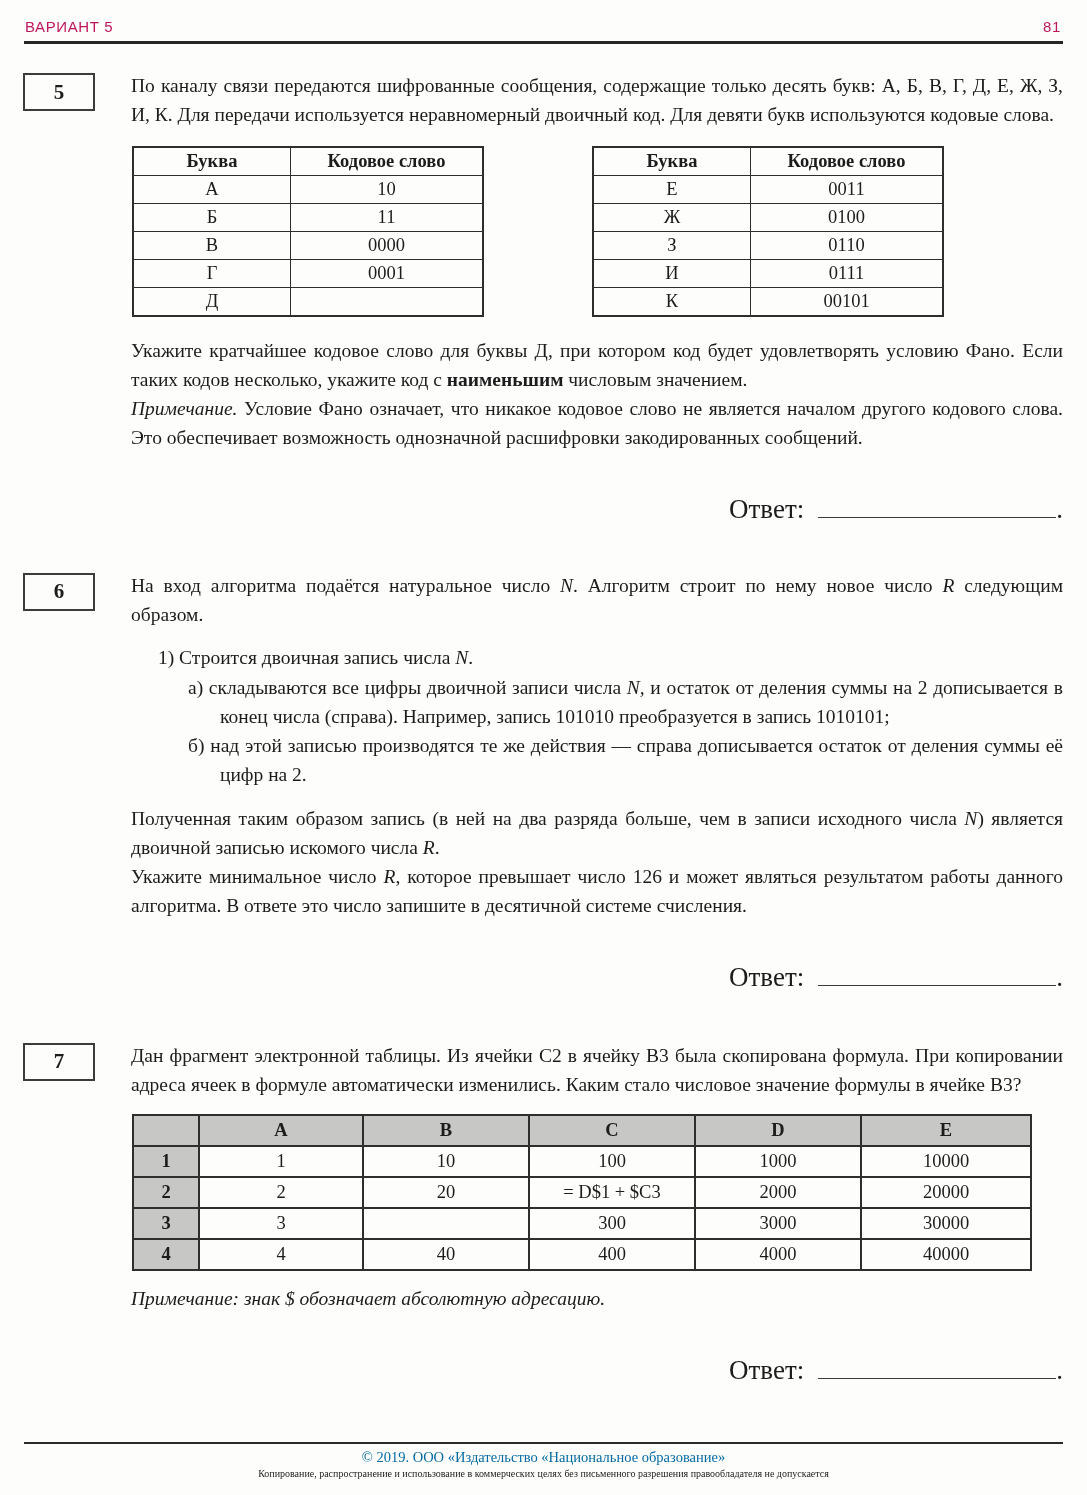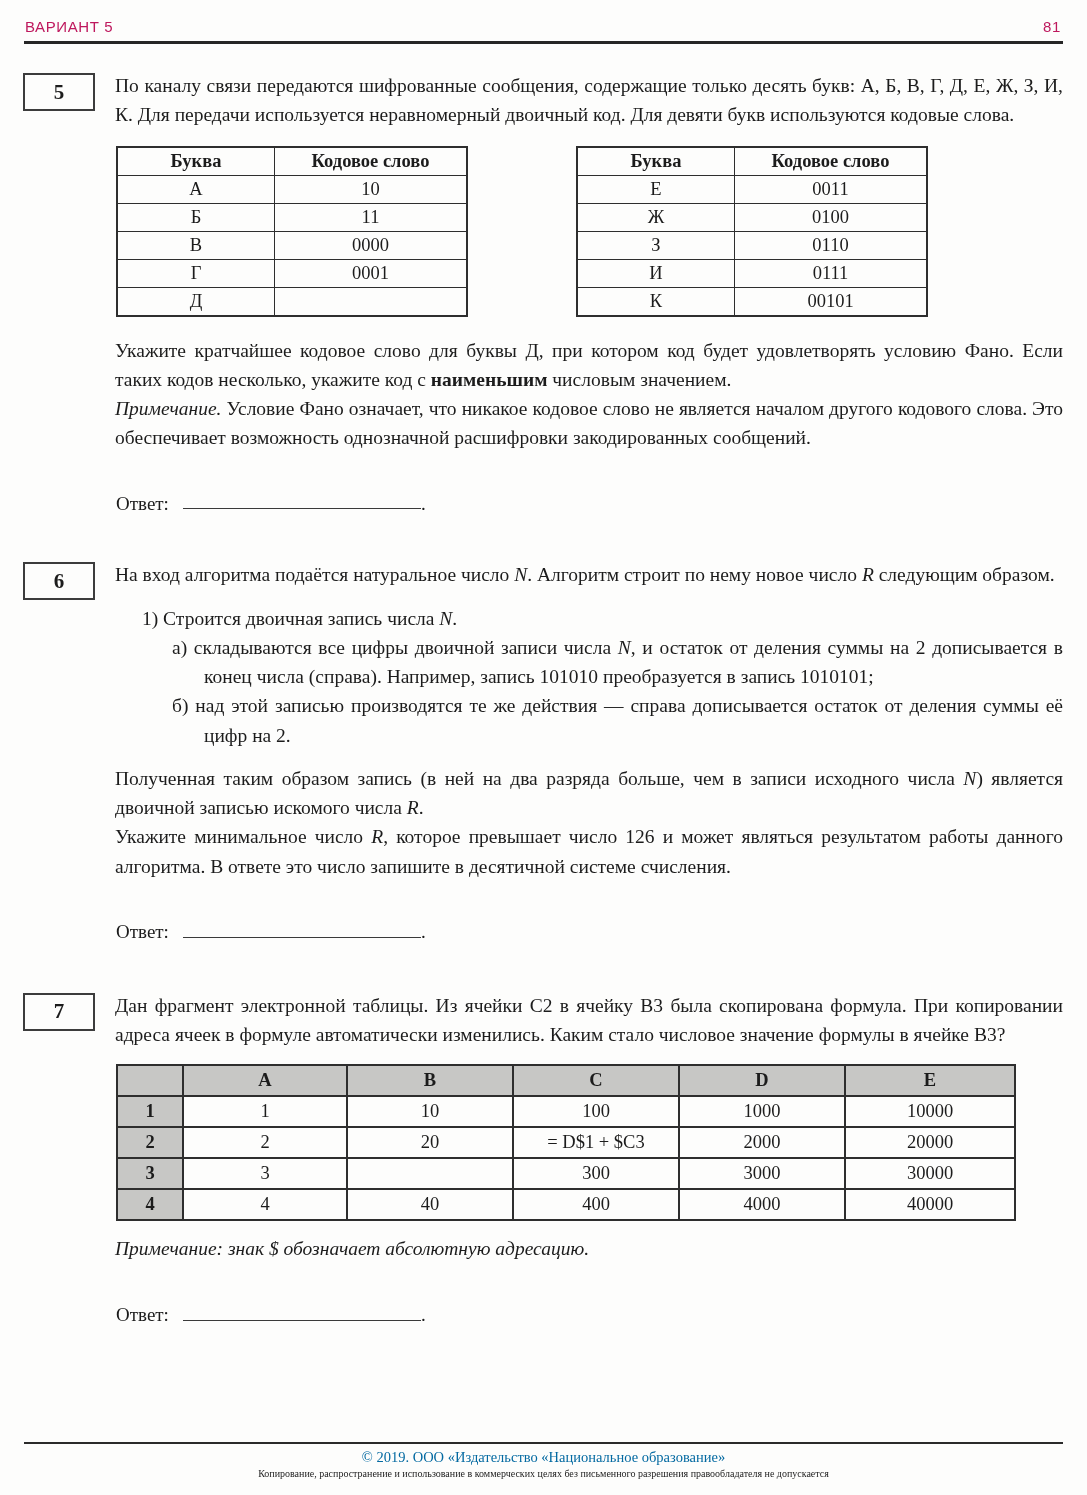--- a/index.html
+++ b/index.html
@@ -27,38 +27,38 @@
   .t5 { margin:27px 24px 0 23px; }
   .t6 { margin:44px 24px 0 23px; }
   .t7 { margin:46px 24px 0 23px; }
   .tasknum {
     flex:none; width:68px; height:34px;
     border:2px solid #3c3c3c;
     display:flex; align-items:center; justify-content:center;
     font-weight:bold; font-size:21px; margin-top:2px;
     background:#fdfdfc;
   }
-  .task-body { flex:1; margin-left:20px; }
+  .task-body { flex:1; margin-left:36px; }
   .para { margin:0 0 0 0; line-height:1.5; text-align:justify; }
   .para + .para { margin-top:0; }
   .var { font-style:italic; }
 
   
   .tables-row { display:flex; gap:108px; margin:16px 0 19px 1px; }
   table.code { border-collapse:collapse; border:2.5px solid #2e2e2e; font-size:18.5px; }
   .code th, .code td {
     border:1.6px solid #2e2e2e; text-align:center;
     padding:1px 8px; height:25px;
   }
   .code .c-letter { width:140px; }
   .code .c-word  { width:175px; }
   .code thead th { font-weight:bold; }
 
   
-  .answer { margin:36px 0 2px 1px; font-size:19px; }
+  .answer { margin:36px 0 2px 1px; font-size:27px;text-align:right; }
   .answer-line {
     display:inline-block; width:238px; height:1.05em;
     border-bottom:1.6px solid #3a3a3a;
     margin-left:14px; vertical-align:baseline;
   }
 
   
   .olist { margin:14px 0 6px 27px; line-height:1.5; }
   .oitem { text-align:justify; }
   .sub { margin-left:30px; padding-left:32px; text-indent:-32px; text-align:justify; }

